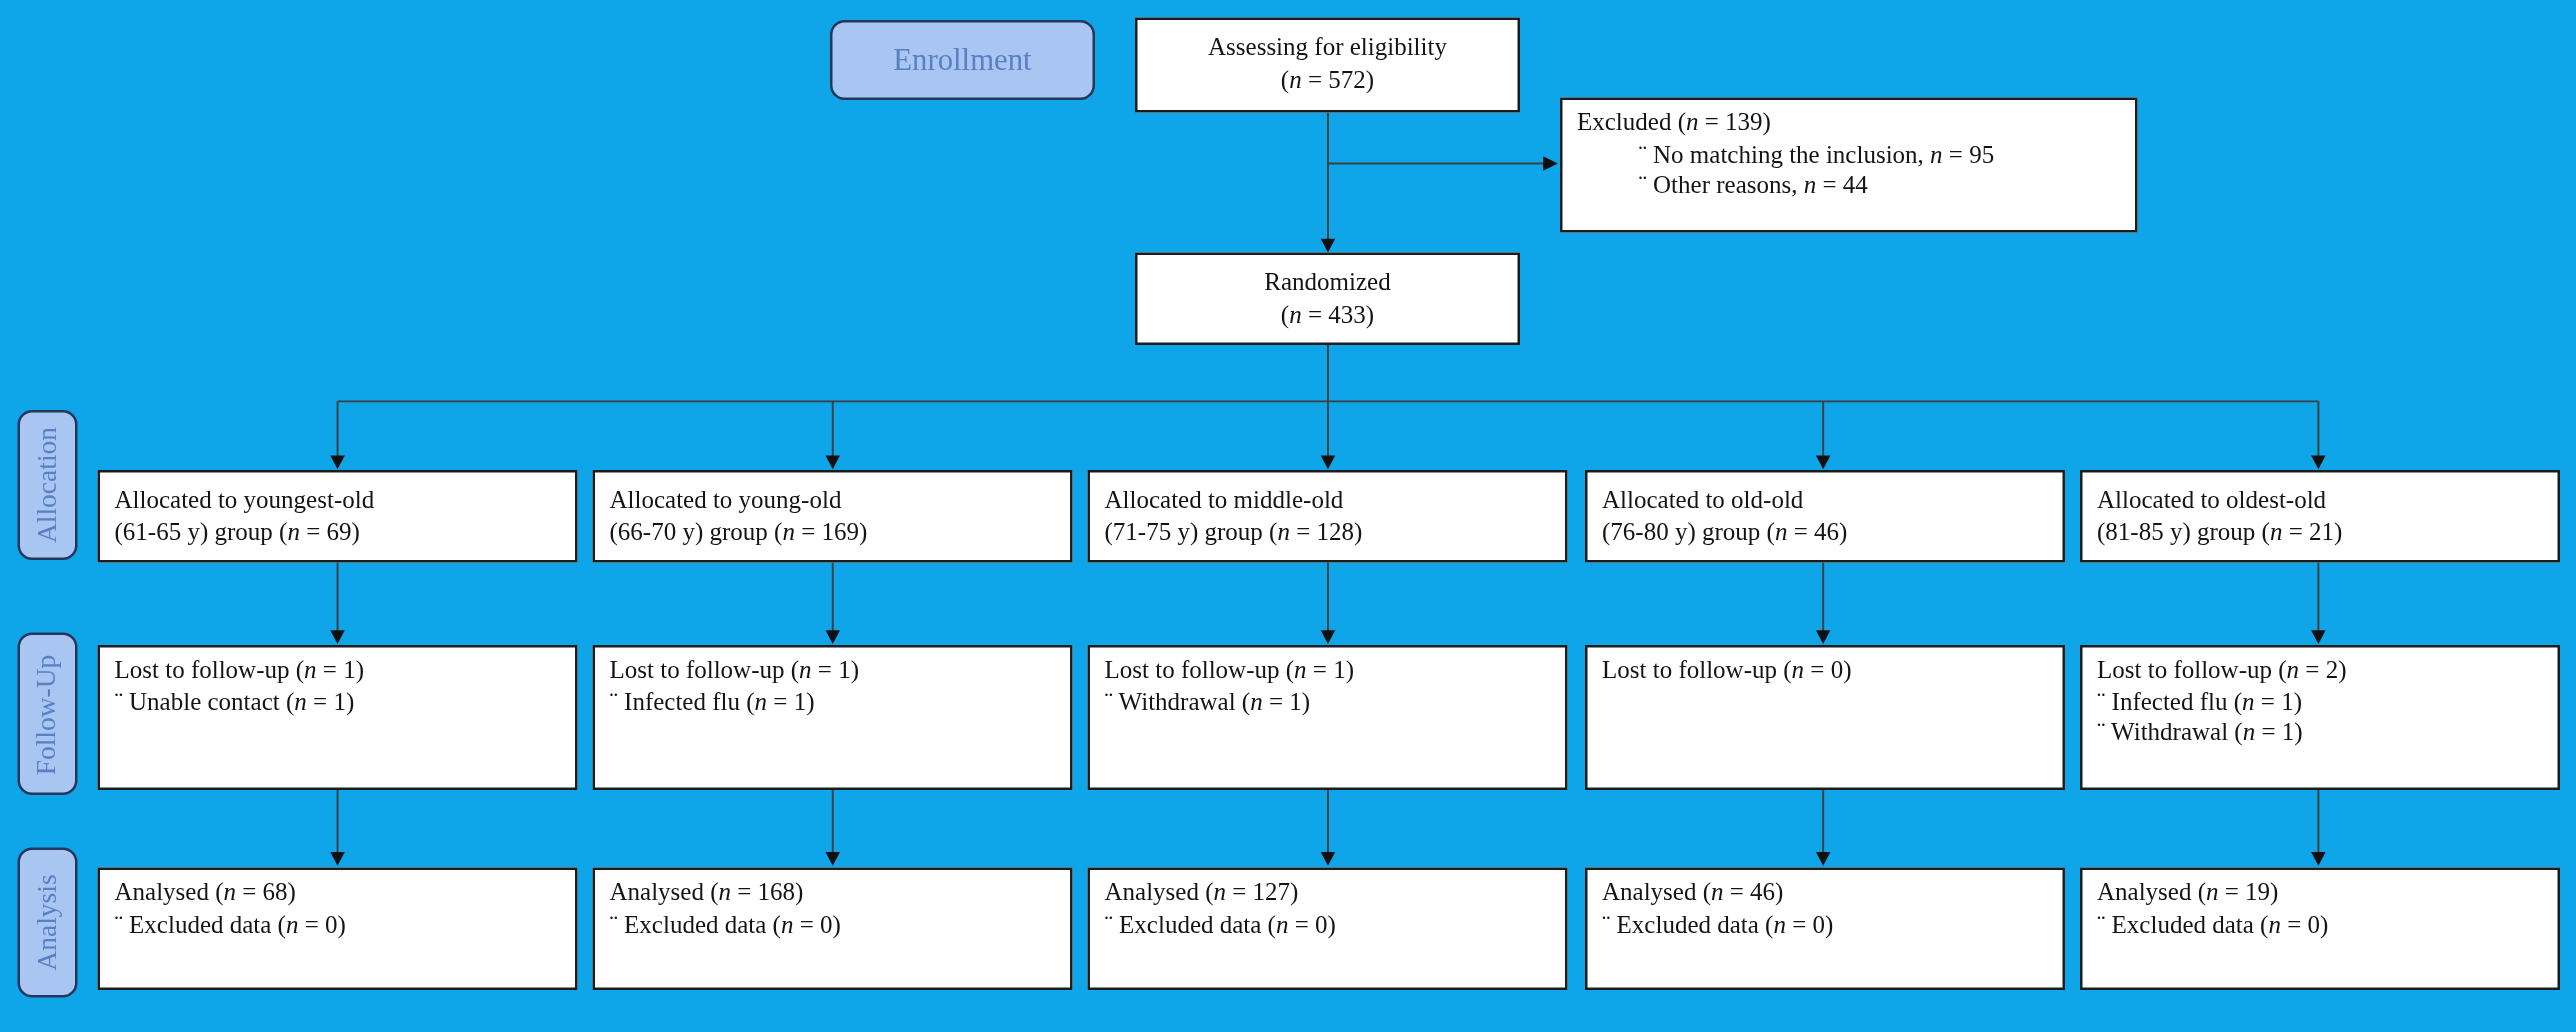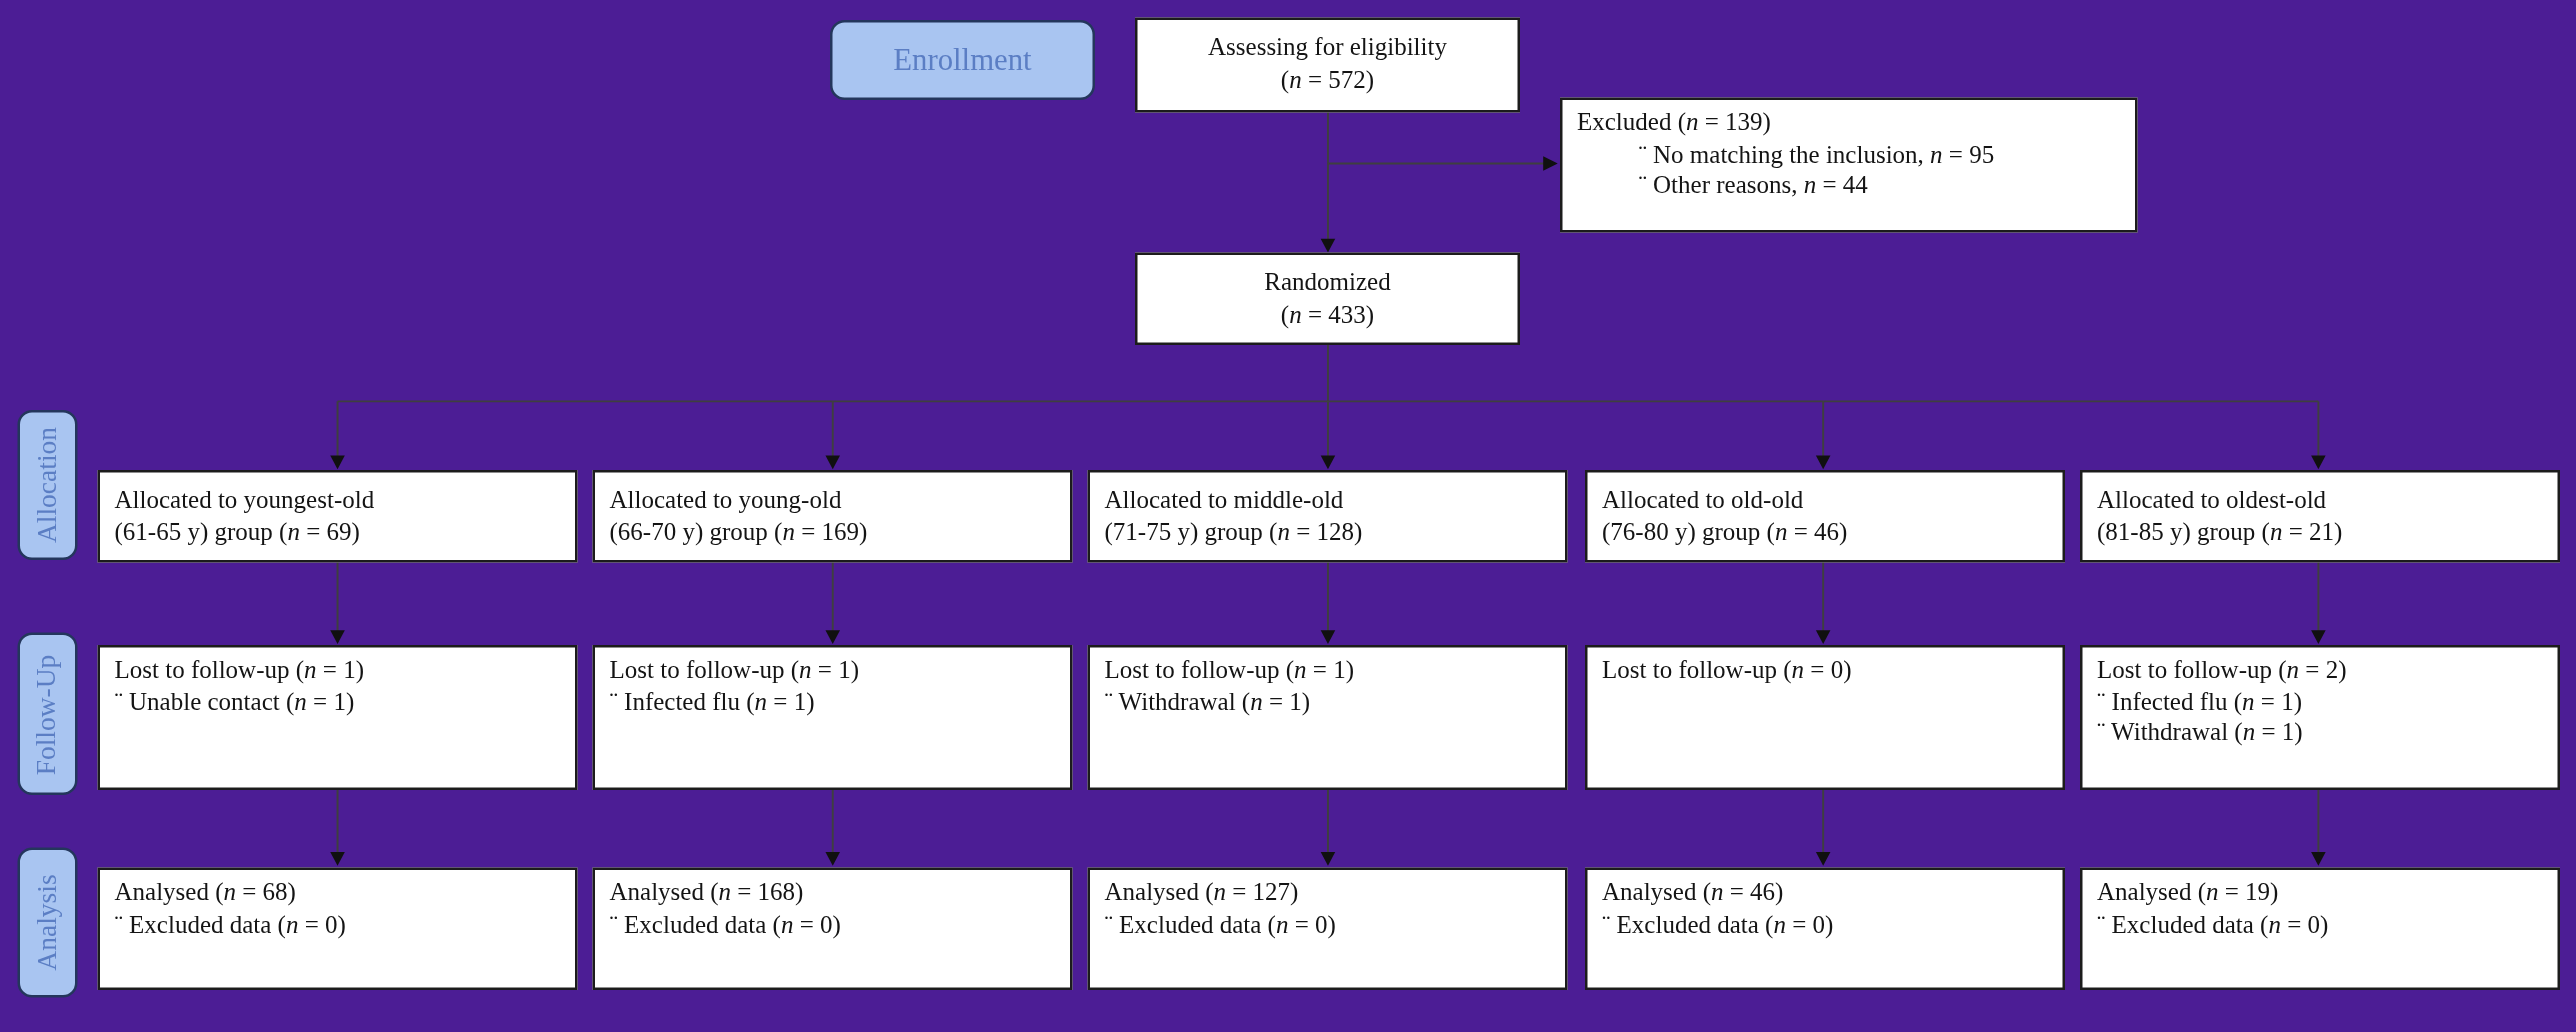--- a/index.html
+++ b/index.html
@@ -1,20 +1,20 @@
 <!DOCTYPE html>
 <html style="--rail-fill: #a9c5f1; --rail-border: #24365c; --rail-text: #5b7ec4; --box-border: #1c1c1c; --line: #3f3f3f; --arrow: #101010;font-size:10.4px"><head>
 <meta charset="utf-8">
 <style>
   html, body { margin: 0; padding: 0; background: #ffffff; }
   body { font-family: "Liberation Serif", "DejaVu Serif", serif; }
 
   #viewport {
     width: 2576px; height: 1033px;
-    overflow: hidden; background: #4c1d95; position: relative;
+    overflow: hidden; background: #0ea5e9; position: relative;
   }
   #canvas {
     width: 1030px; height: 413px;
     position: relative;
     transform: scale(2.5); transform-origin: 0 0;
     color: #141414;
   }
 
   .box {
     position: absolute;

